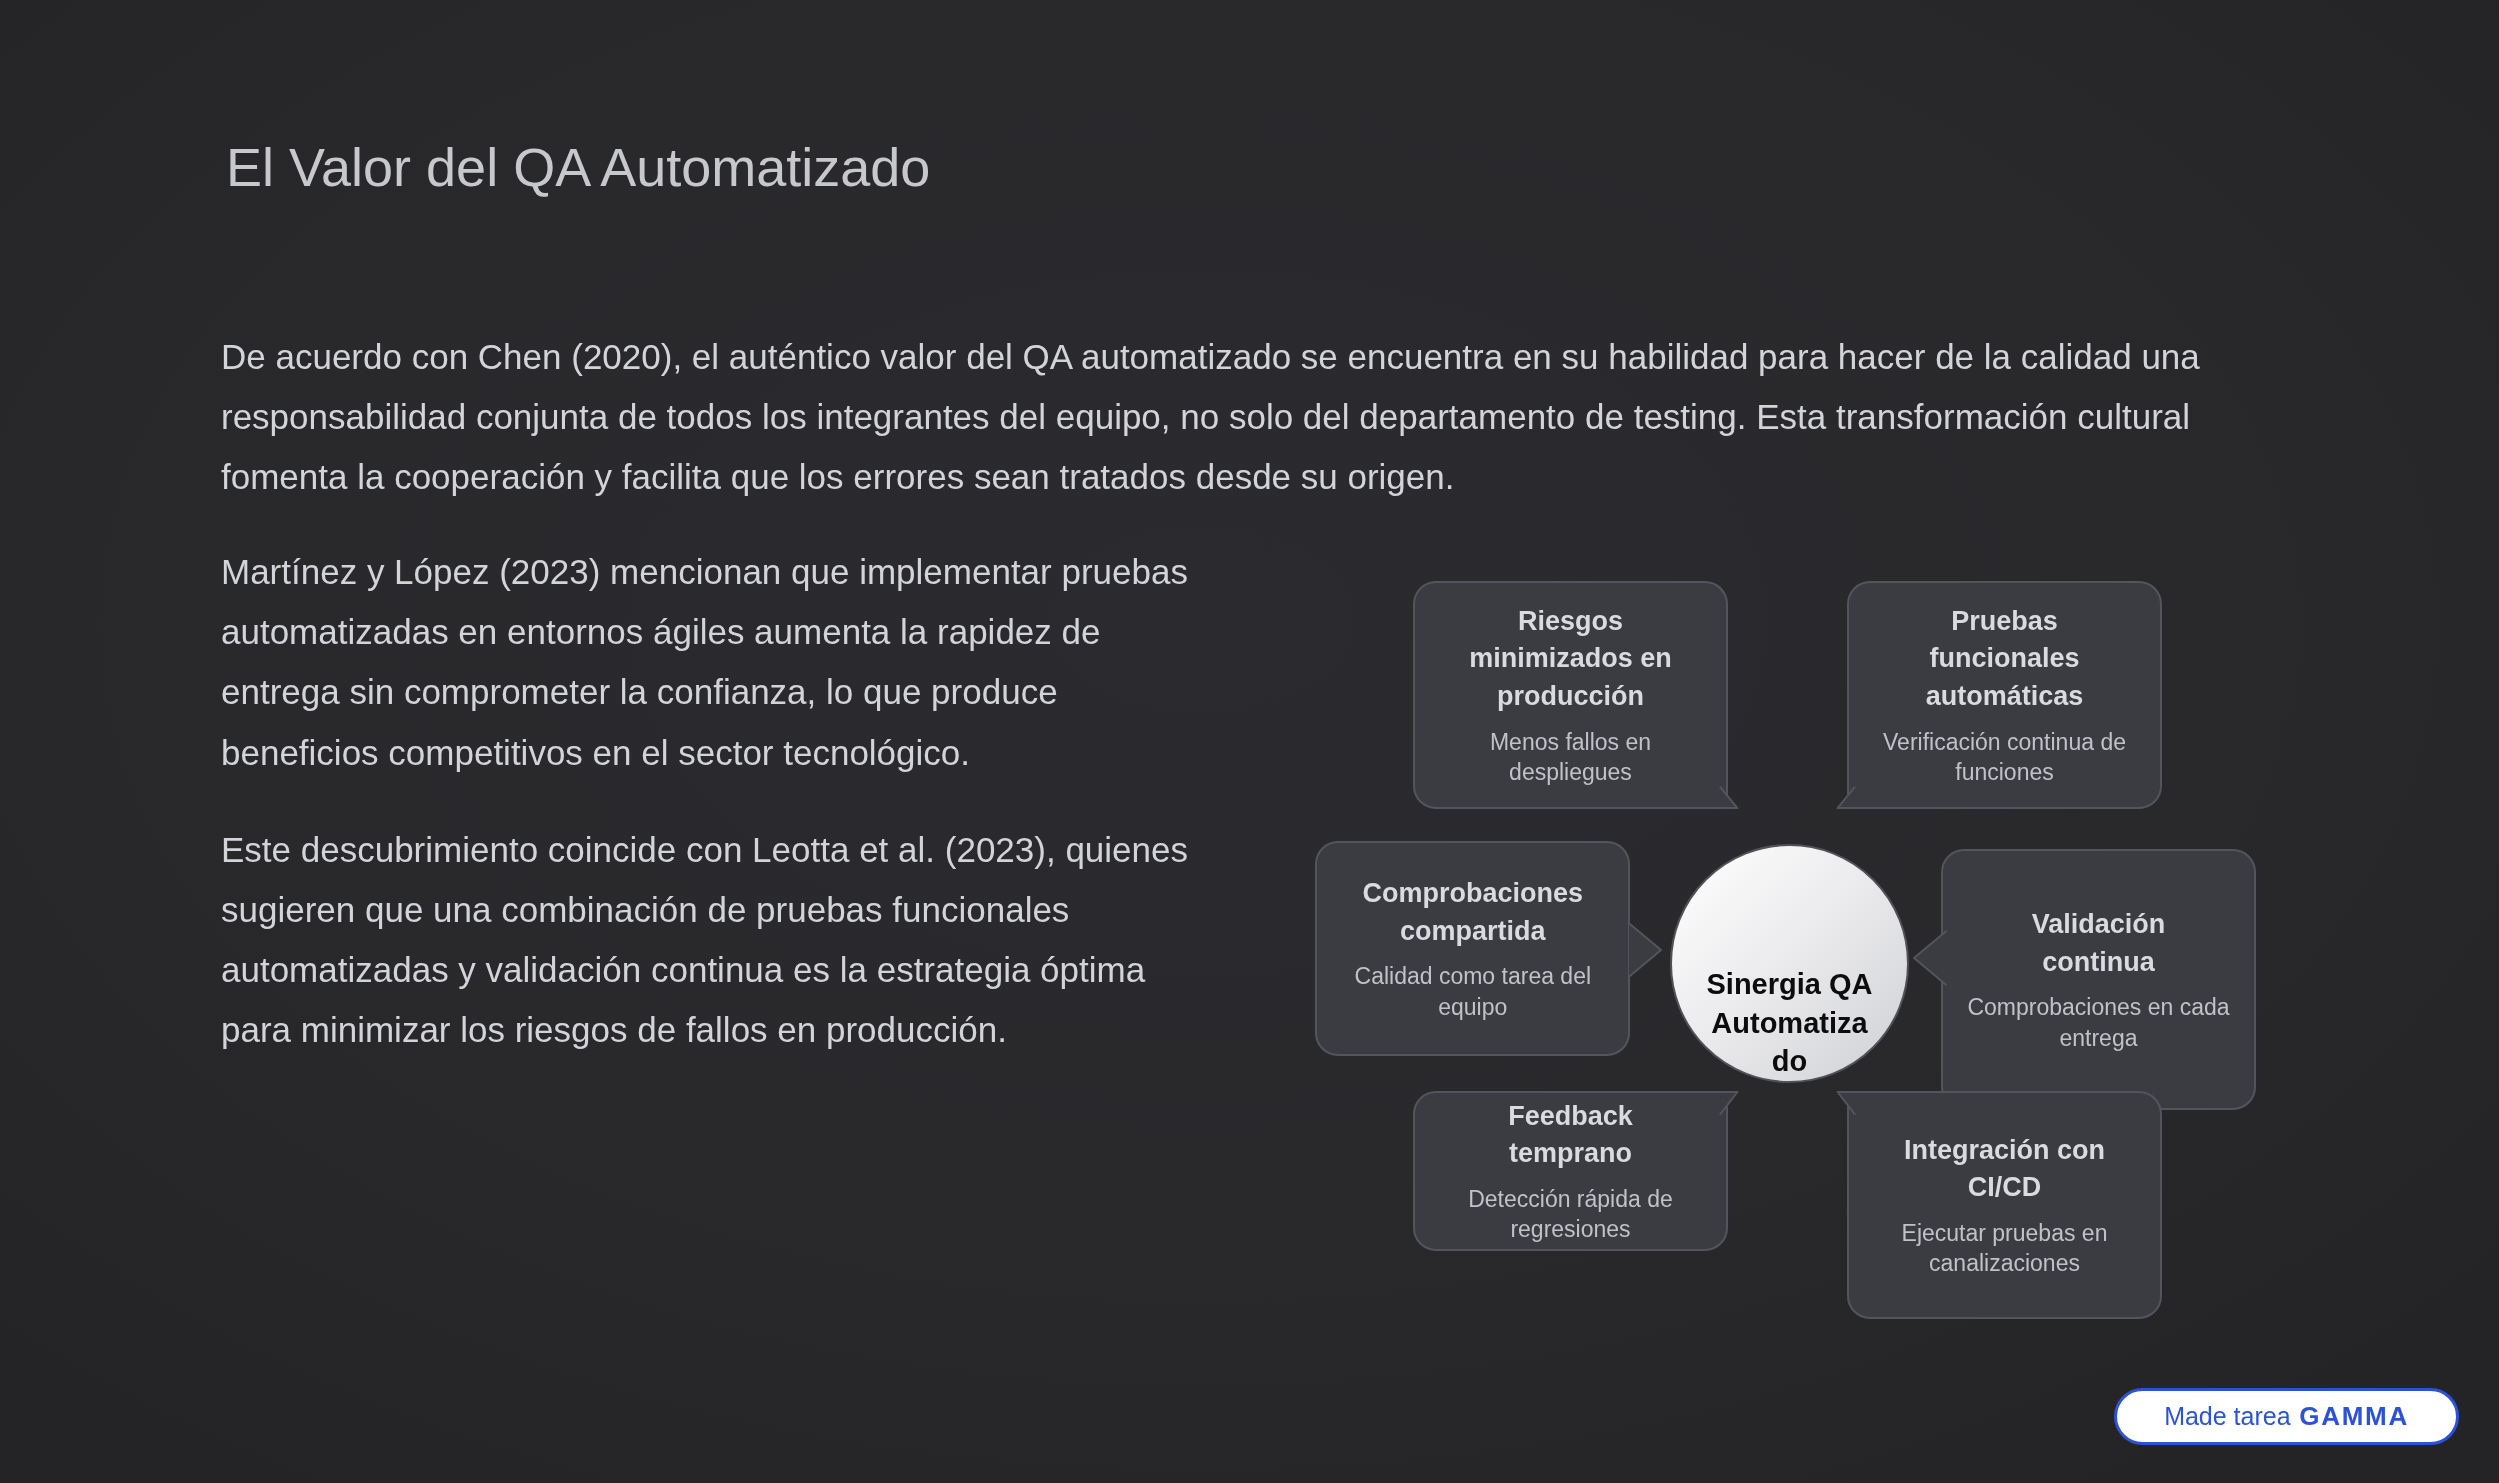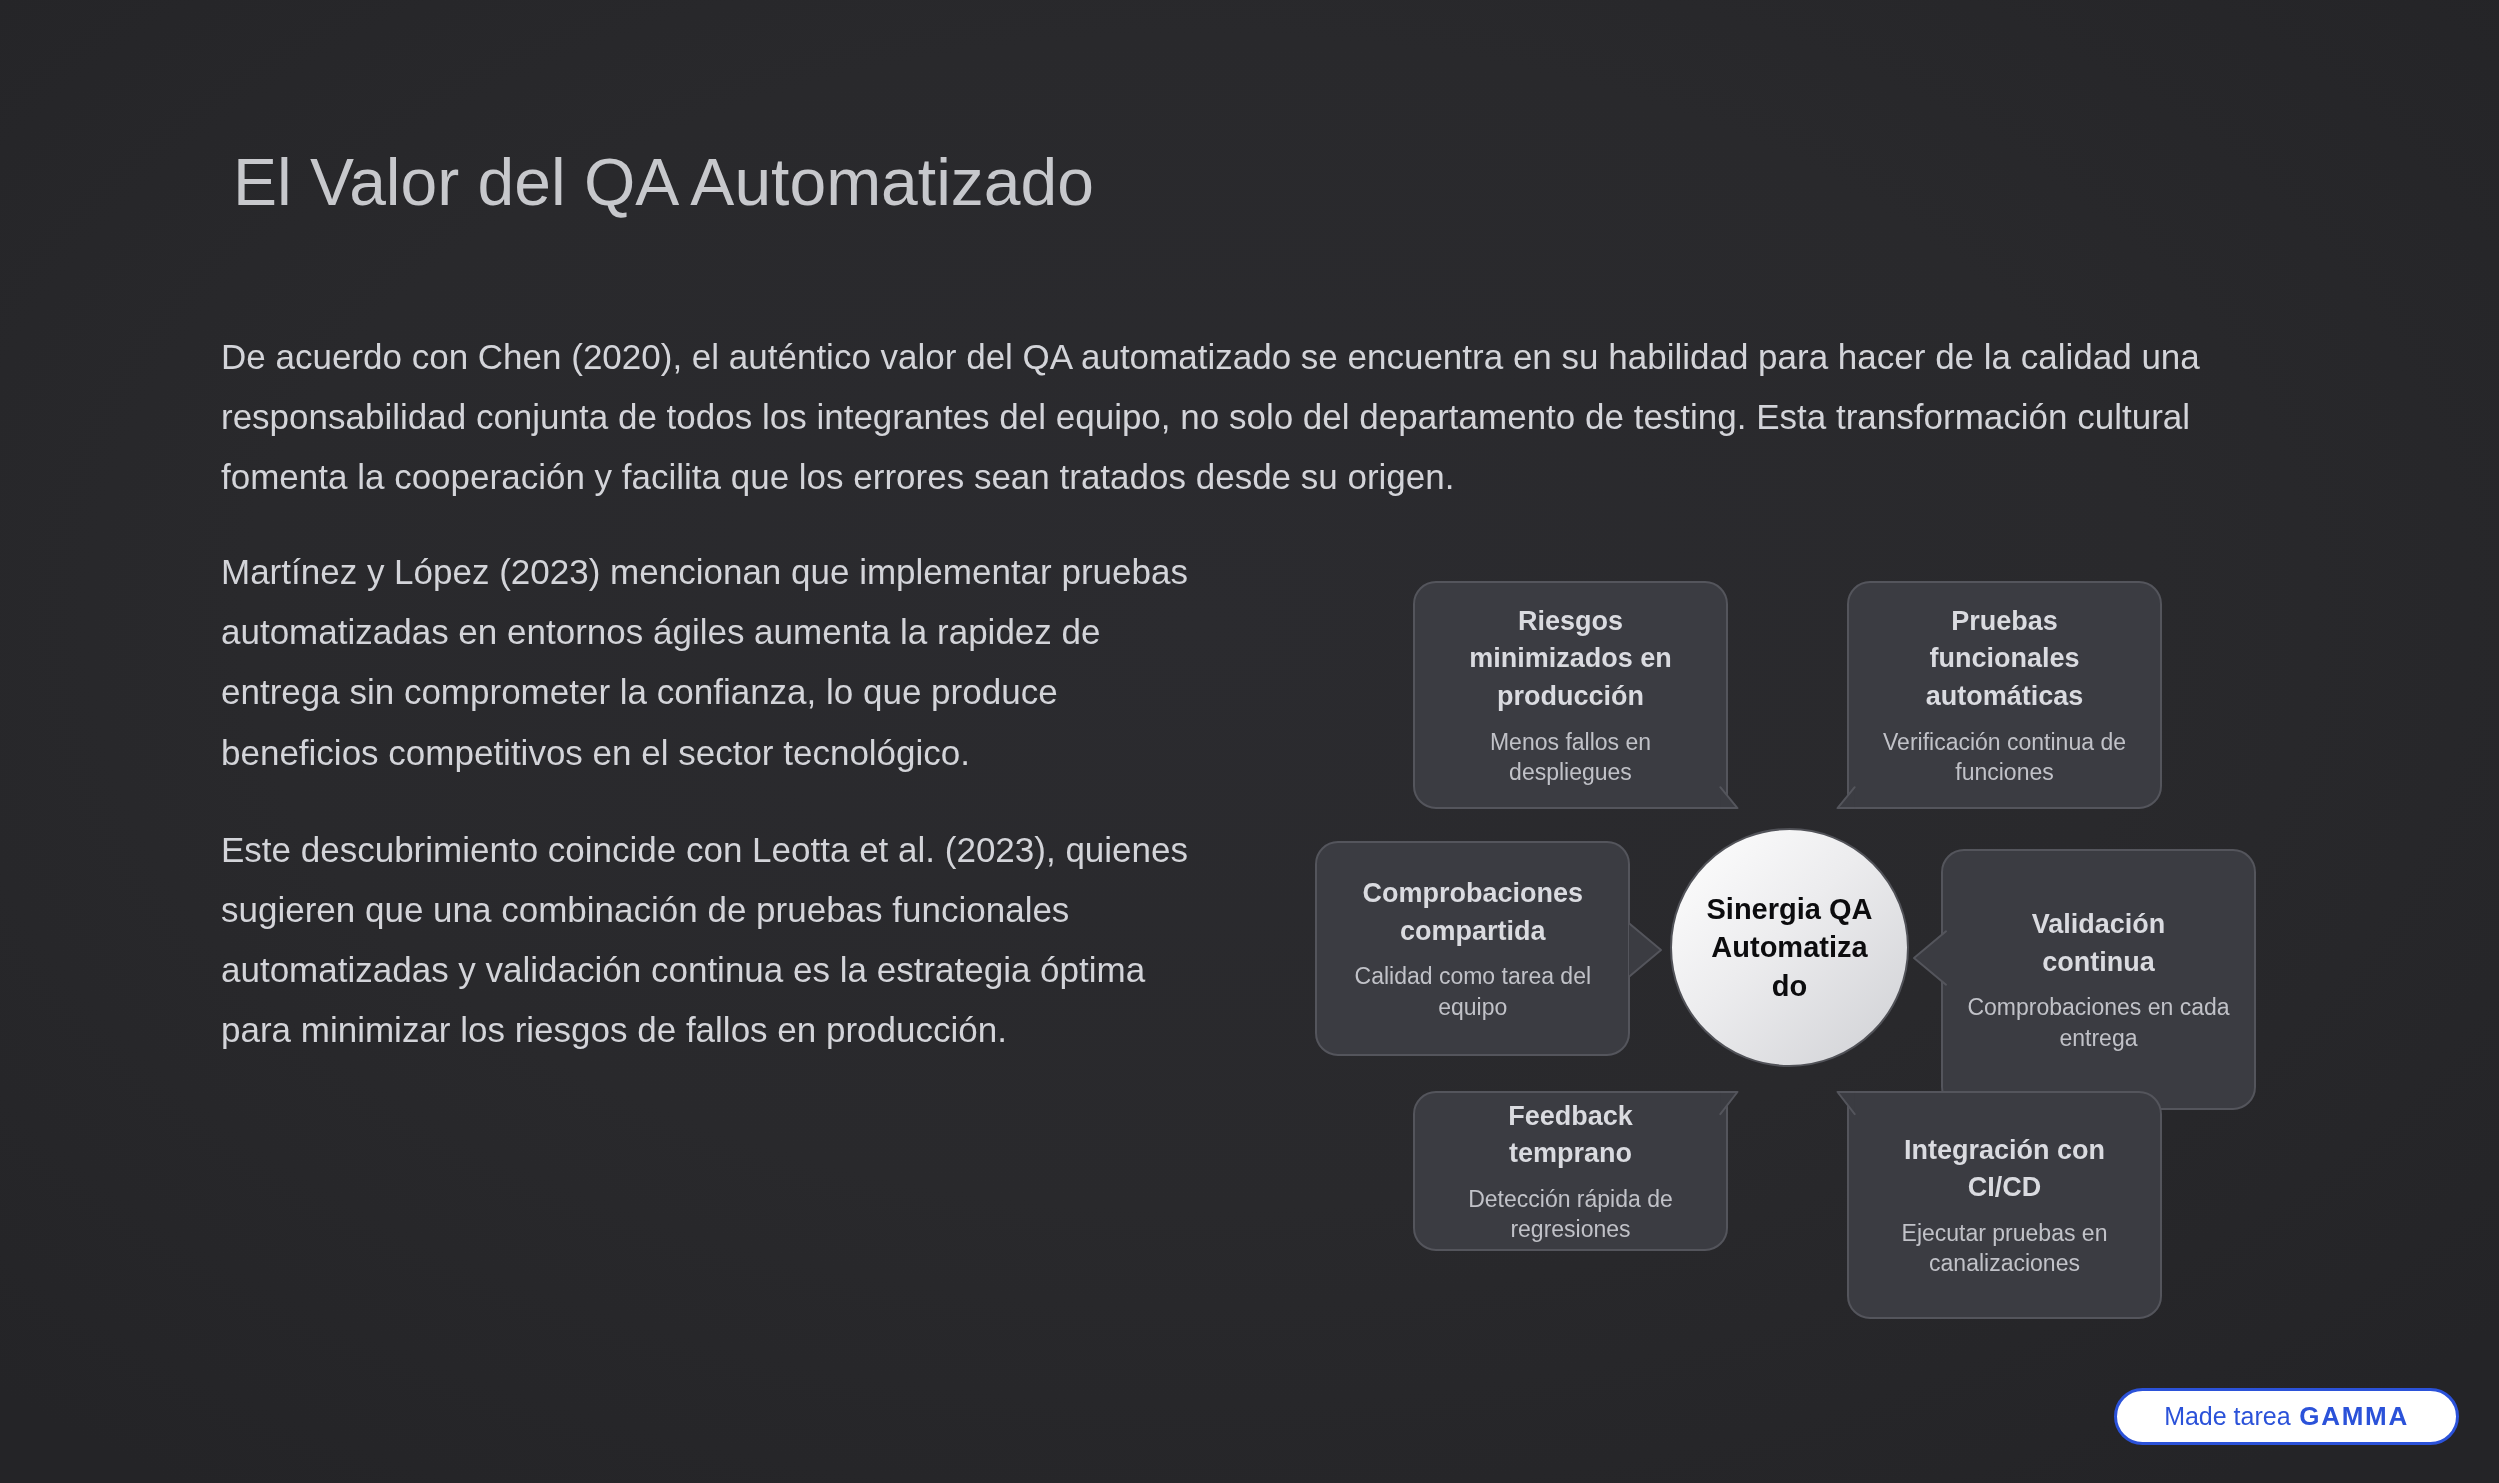--- a/index.html
+++ b/index.html
@@ -4,22 +4,22 @@
 <style>
   html,body{margin:0;padding:0;background:#161618;}
   .slide{
     position:relative;
     width:2500px;height:1483px;
     overflow:hidden;
     font-family:"Liberation Sans",sans-serif;
     background:radial-gradient(ellipse 1733px 1067px at 48% 42%, var(--bg-light,#2b2b2f) 0%, var(--bg,#29292c) 55%, var(--bg-dark,#242427) 100%);
   }
   .page-title{
-    position:absolute;left:233px;top:100px;
-    font-size:66px;font-weight:500;letter-spacing:0px;
+    position:absolute;left:226px;top:100px;
+    font-size:54px;font-weight:500;letter-spacing:0px;
     color:var(--title,#c7c8cc);
     white-space:nowrap;
   }
   .intro{
     position:absolute;left:221px;top:292px;width:2026px;
     font-size:35px;line-height:1.72;font-weight:400;
     color:var(--body,#d3d4d9);
   }
   .left-col{
     position:absolute;left:221px;top:542px;width:973px;
@@ -55,25 +55,25 @@
   .tail{position:absolute;overflow:visible;}
   .tail .f{fill:var(--bubble-fill,#3b3c42);stroke:none;}
   .tail .s{fill:none;stroke:var(--bubble-border,#54555c);stroke-width:3;stroke-linejoin:round;stroke-linecap:round;}
   .tail-tl{width:27px;height:33px;right:-20.7px;bottom:-2px;}
   .tail-tr{width:27px;height:33px;left:-20.7px;bottom:-2px;}
   .tail-bl{width:27px;height:33px;right:-20.7px;top:-2px;}
   .tail-br{width:27px;height:33px;left:-20.7px;top:-2px;}
   .tail-ml{width:40px;height:60px;left:312px;top:77px;}
   .tail-mr{width:40px;height:60px;left:-37px;top:77px;}
   .center-circle{
-    position:absolute;left:370px;top:261px;width:239px;height:239px;
+    position:absolute;left:370px;top:277px;width:239px;height:239px;
     border-radius:50%;box-sizing:border-box;
     background:linear-gradient(135deg,#ffffff 0%,#ececee 45%,#cfd0d4 100%);
     border:2.7px solid #515258;
-    display:flex;align-items:center;justify-content:center;text-align:center;
+    display:flex;align-items:flex-end;justify-content:center;text-align:center;
   }
   .center-label{
     width:168px;font-size:29px;font-weight:700;line-height:1.33;
     color:var(--circle-text,#0c0c0e);
     overflow-wrap:break-word;word-break:break-word;
   }
   .badge{
     position:absolute;left:2114px;top:1388px;width:345px;height:57px;
     box-sizing:border-box;background:var(--badge-bg,#ffffff);
     border:3.3px solid var(--brand-blue,#2b52d9);border-radius:31px;

